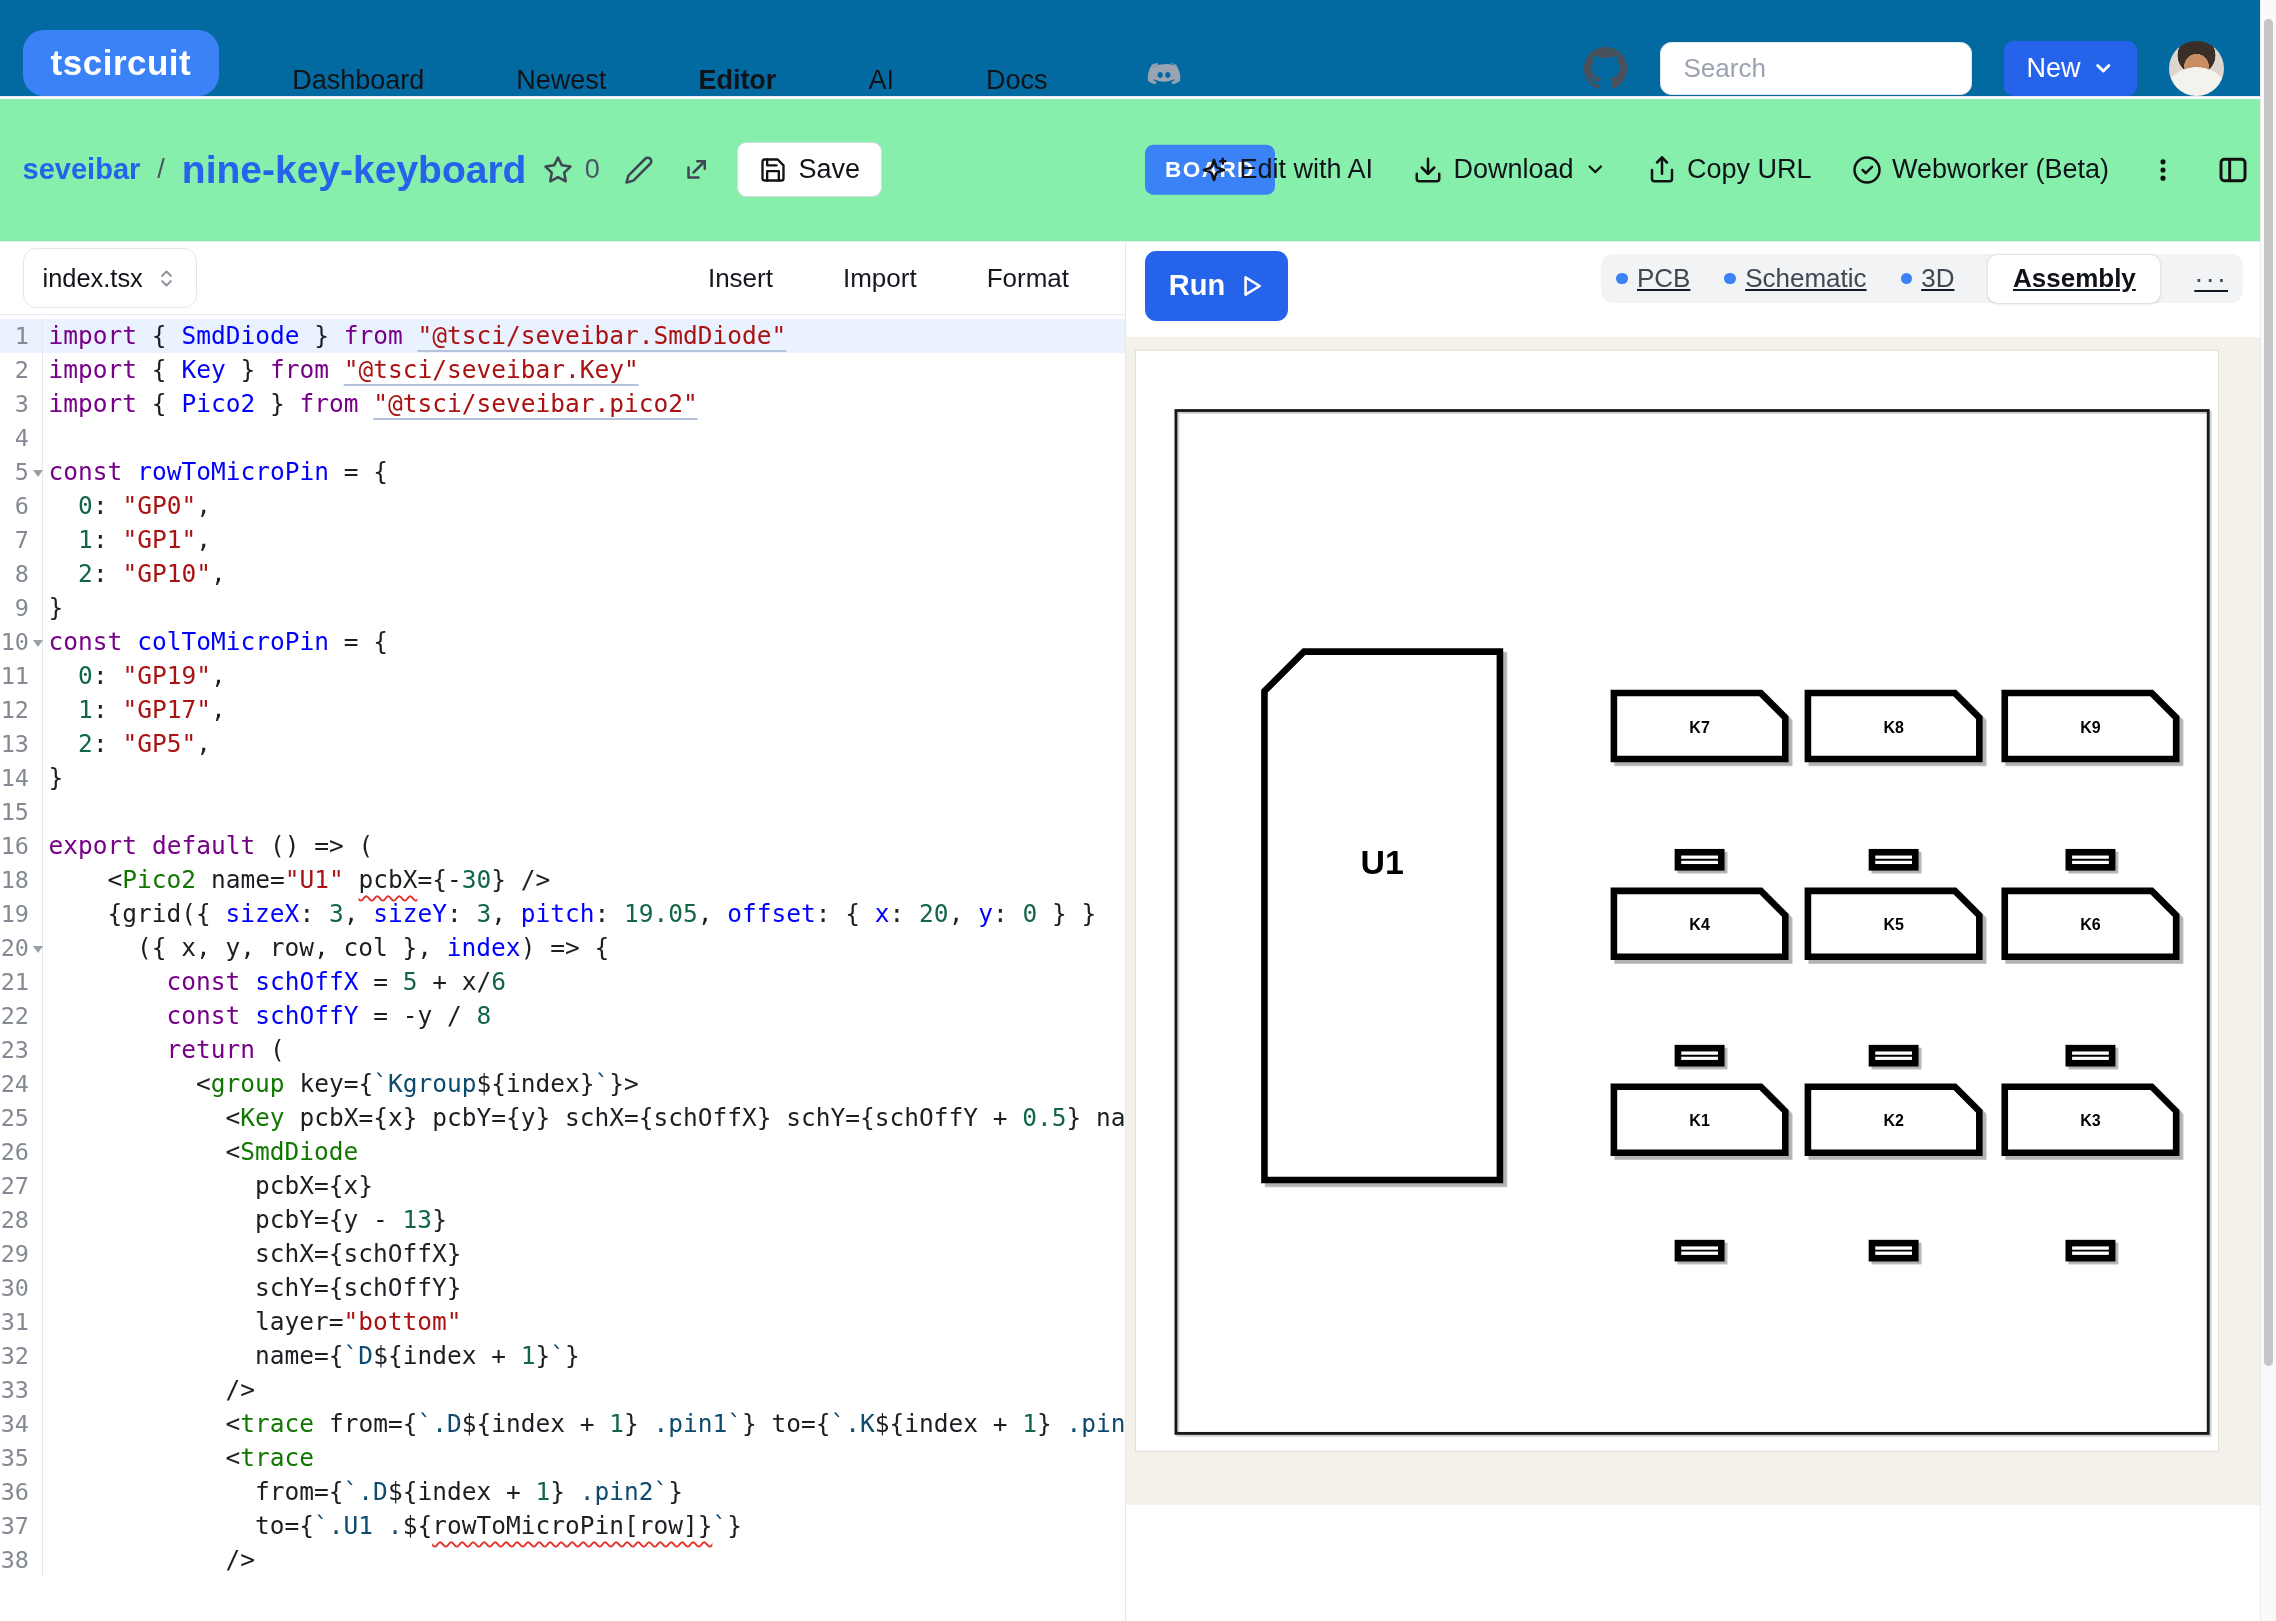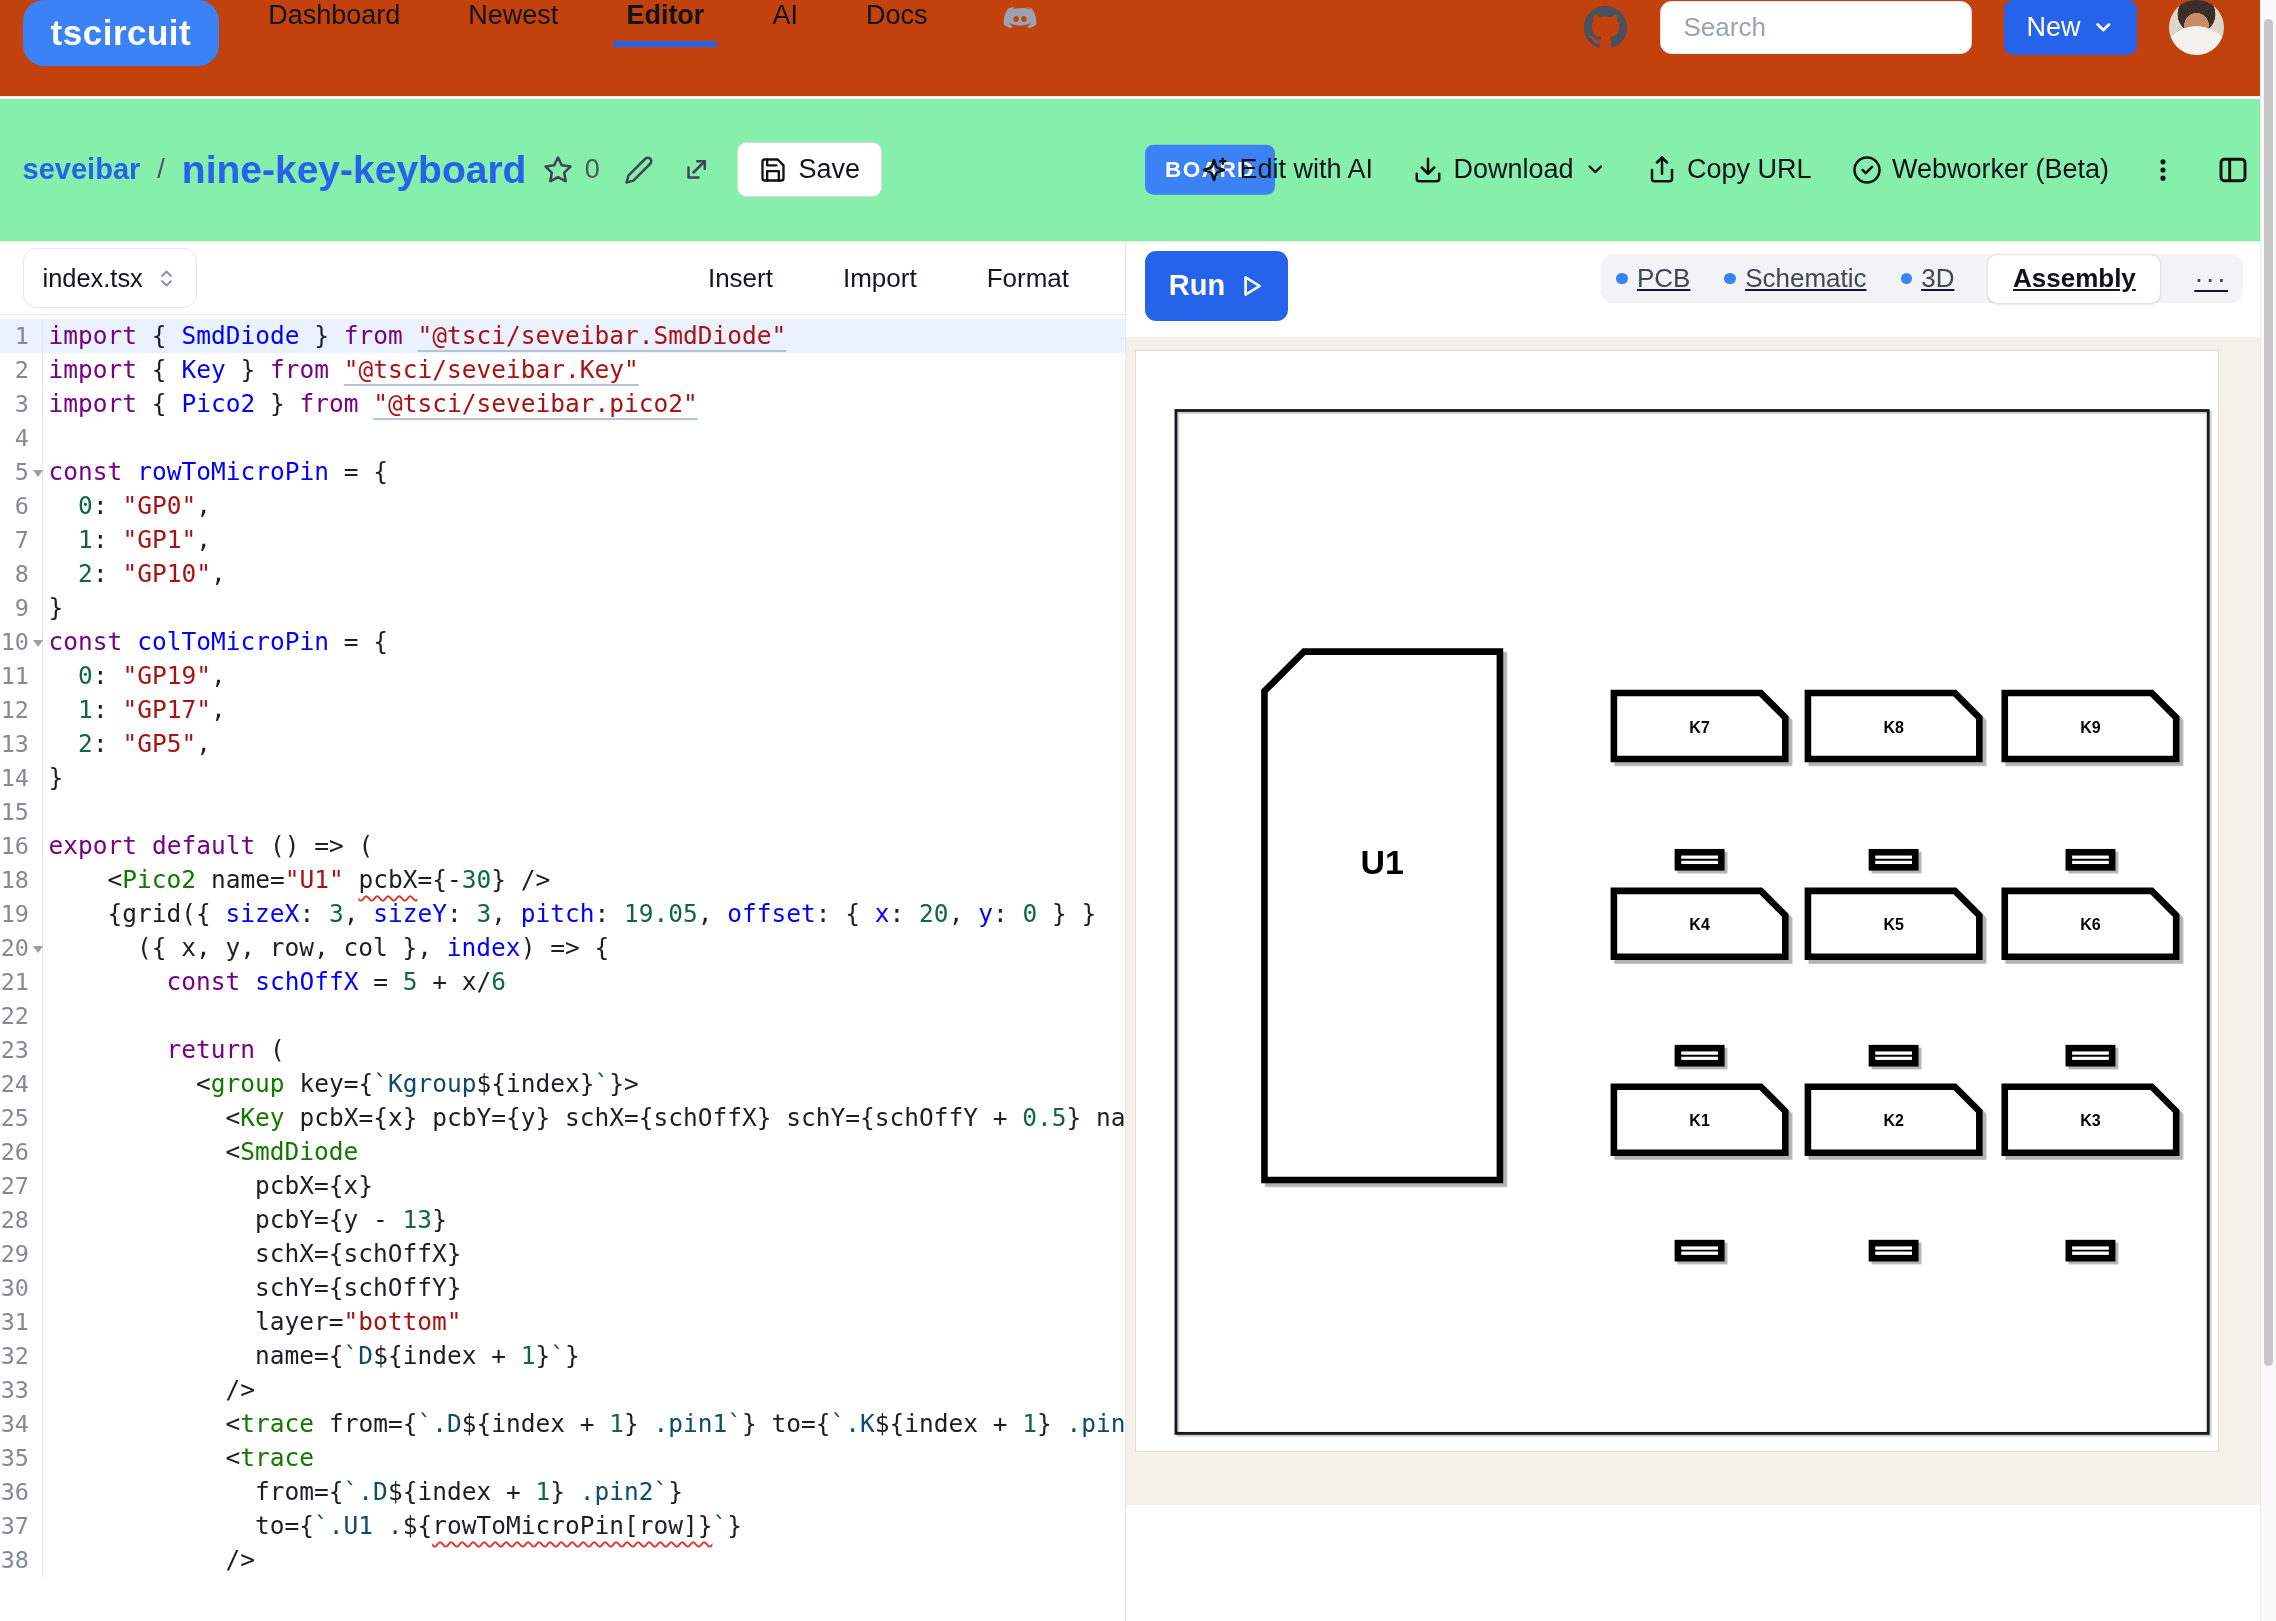--- a/index.html
+++ b/index.html
@@ -3,21 +3,21 @@
 <meta charset="utf-8">
 <style>
   html,body{margin:0;padding:0;}
   body{
     width:2277px;height:1621px;position:relative;overflow:hidden;
     background:#ffffff;font-family:"Liberation Sans",sans-serif;color:#111827;
   }
   svg{display:block}
   
   .nav{position:absolute;left:0;top:0;width:2277px;height:97px;border-bottom:1.9px solid #e8eaee;
-       display:flex;align-items:flex-start;padding:0 0 0 22.6px;box-sizing:border-box;background:#c2410c;}
+       display:flex;align-items:flex-end;padding:0 0 0 22.6px;box-sizing:border-box;background:#0369a1;gap:24px;}
   .logo{background:#3b82f6;color:#fff;font-weight:700;font-size:35px;border-radius:21px;
         padding:13px 28px;letter-spacing:0.5px;}
   .navlink{font-size:27px;font-weight:500;color:#101419;margin-left:68px;position:relative;cursor:pointer;}
   .navlink.first{margin-left:49px;}
   .navlink.active{font-weight:600;}
   .navlink.active::after{content:"";position:absolute;left:-13px;right:-13px;bottom:-16px;height:5.6px;
         background:#2563eb;border-radius:2.8px;}
   .discord{margin-left:73px;color:#9aa3b2;}
   .nav-right{margin-left:auto;display:flex;align-items:center;gap:32px;padding-right:53px;}
   .gh{color:#49515c;}
@@ -240,21 +240,21 @@
         <div class="cl"><div class="gut"><span class="ln">11</span></div><pre class="codeln"><span class="tk-p">  </span><span class="tk-n">0</span><span class="tk-p">: </span><span class="tk-s">"GP19"</span><span class="tk-p">,</span></pre></div>
         <div class="cl"><div class="gut"><span class="ln">12</span></div><pre class="codeln"><span class="tk-p">  </span><span class="tk-n">1</span><span class="tk-p">: </span><span class="tk-s">"GP17"</span><span class="tk-p">,</span></pre></div>
         <div class="cl"><div class="gut"><span class="ln">13</span></div><pre class="codeln"><span class="tk-p">  </span><span class="tk-n">2</span><span class="tk-p">: </span><span class="tk-s">"GP5"</span><span class="tk-p">,</span></pre></div>
         <div class="cl"><div class="gut"><span class="ln">14</span></div><pre class="codeln"><span class="tk-p">}</span></pre></div>
         <div class="cl"><div class="gut"><span class="ln">15</span></div><pre class="codeln"></pre></div>
         <div class="cl"><div class="gut"><span class="ln">16</span></div><pre class="codeln"><span class="tk-k">export</span><span class="tk-p"> </span><span class="tk-k">default</span><span class="tk-p"> () =&gt; (</span></pre></div>
         <div class="cl"><div class="gut"><span class="ln">18</span></div><pre class="codeln"><span class="tk-p">    &lt;</span><span class="tk-t">Pico2</span><span class="tk-p"> name=</span><span class="tk-s">"U1"</span><span class="tk-p"> </span><span class="tk-p sq">pcbX</span><span class="tk-p">={-</span><span class="tk-n">30</span><span class="tk-p">} /&gt;</span></pre></div>
         <div class="cl"><div class="gut"><span class="ln">19</span></div><pre class="codeln"><span class="tk-p">    {grid({ </span><span class="tk-d">sizeX</span><span class="tk-p">: </span><span class="tk-n">3</span><span class="tk-p">, </span><span class="tk-d">sizeY</span><span class="tk-p">: </span><span class="tk-n">3</span><span class="tk-p">, </span><span class="tk-d">pitch</span><span class="tk-p">: </span><span class="tk-n">19.05</span><span class="tk-p">, </span><span class="tk-d">offset</span><span class="tk-p">: { </span><span class="tk-d">x</span><span class="tk-p">: </span><span class="tk-n">20</span><span class="tk-p">, </span><span class="tk-d">y</span><span class="tk-p">: </span><span class="tk-n">0</span><span class="tk-p"> } }</span></pre></div>
         <div class="cl"><div class="gut"><span class="ln">20</span><span class="fold"></span></div><pre class="codeln"><span class="tk-p">      ({ x, y, row, col }, </span><span class="tk-d">index</span><span class="tk-p">) =&gt; {</span></pre></div>
         <div class="cl"><div class="gut"><span class="ln">21</span></div><pre class="codeln"><span class="tk-p">        </span><span class="tk-k">const</span><span class="tk-p"> </span><span class="tk-d">schOffX</span><span class="tk-p"> = </span><span class="tk-n">5</span><span class="tk-p"> + x/</span><span class="tk-n">6</span></pre></div>
-        <div class="cl"><div class="gut"><span class="ln">22</span></div></div>
+        <div class="cl"><div class="gut"><span class="ln">22</span></div><pre class="codeln"><span class="tk-p">        </span><span class="tk-k">const</span><span class="tk-p"> </span><span class="tk-d">schOffY</span><span class="tk-p"> = -y / </span><span class="tk-n">8</span></pre></div>
         <div class="cl"><div class="gut"><span class="ln">23</span></div><pre class="codeln"><span class="tk-p">        </span><span class="tk-k">return</span><span class="tk-p"> (</span></pre></div>
         <div class="cl"><div class="gut"><span class="ln">24</span></div><pre class="codeln"><span class="tk-p">          &lt;</span><span class="tk-t">group</span><span class="tk-p"> key={</span><span class="tk-o">`Kgroup</span><span class="tk-p">${index}</span><span class="tk-o">`</span><span class="tk-p">}&gt;</span></pre></div>
         <div class="cl"><div class="gut"><span class="ln">25</span></div><pre class="codeln"><span class="tk-p">            &lt;</span><span class="tk-t">Key</span><span class="tk-p"> pcbX={x} pcbY={y} schX={schOffX} schY={schOffY + </span><span class="tk-n">0.5</span><span class="tk-p">} name={</span></pre></div>
         <div class="cl"><div class="gut"><span class="ln">26</span></div><pre class="codeln"><span class="tk-p">            &lt;</span><span class="tk-t">SmdDiode</span></pre></div>
         <div class="cl"><div class="gut"><span class="ln">27</span></div><pre class="codeln"><span class="tk-p">              pcbX={x}</span></pre></div>
         <div class="cl"><div class="gut"><span class="ln">28</span></div><pre class="codeln"><span class="tk-p">              pcbY={y - </span><span class="tk-n">13</span><span class="tk-p">}</span></pre></div>
         <div class="cl"><div class="gut"><span class="ln">29</span></div><pre class="codeln"><span class="tk-p">              schX={schOffX}</span></pre></div>
         <div class="cl"><div class="gut"><span class="ln">30</span></div><pre class="codeln"><span class="tk-p">              schY={schOffY}</span></pre></div>
         <div class="cl"><div class="gut"><span class="ln">31</span></div><pre class="codeln"><span class="tk-p">              layer=</span><span class="tk-s">"bottom"</span></pre></div>
         <div class="cl"><div class="gut"><span class="ln">32</span></div><pre class="codeln"><span class="tk-p">              name={</span><span class="tk-o">`D</span><span class="tk-p">${index + </span><span class="tk-n">1</span><span class="tk-p">}</span><span class="tk-o">`</span><span class="tk-p">}</span></pre></div>

